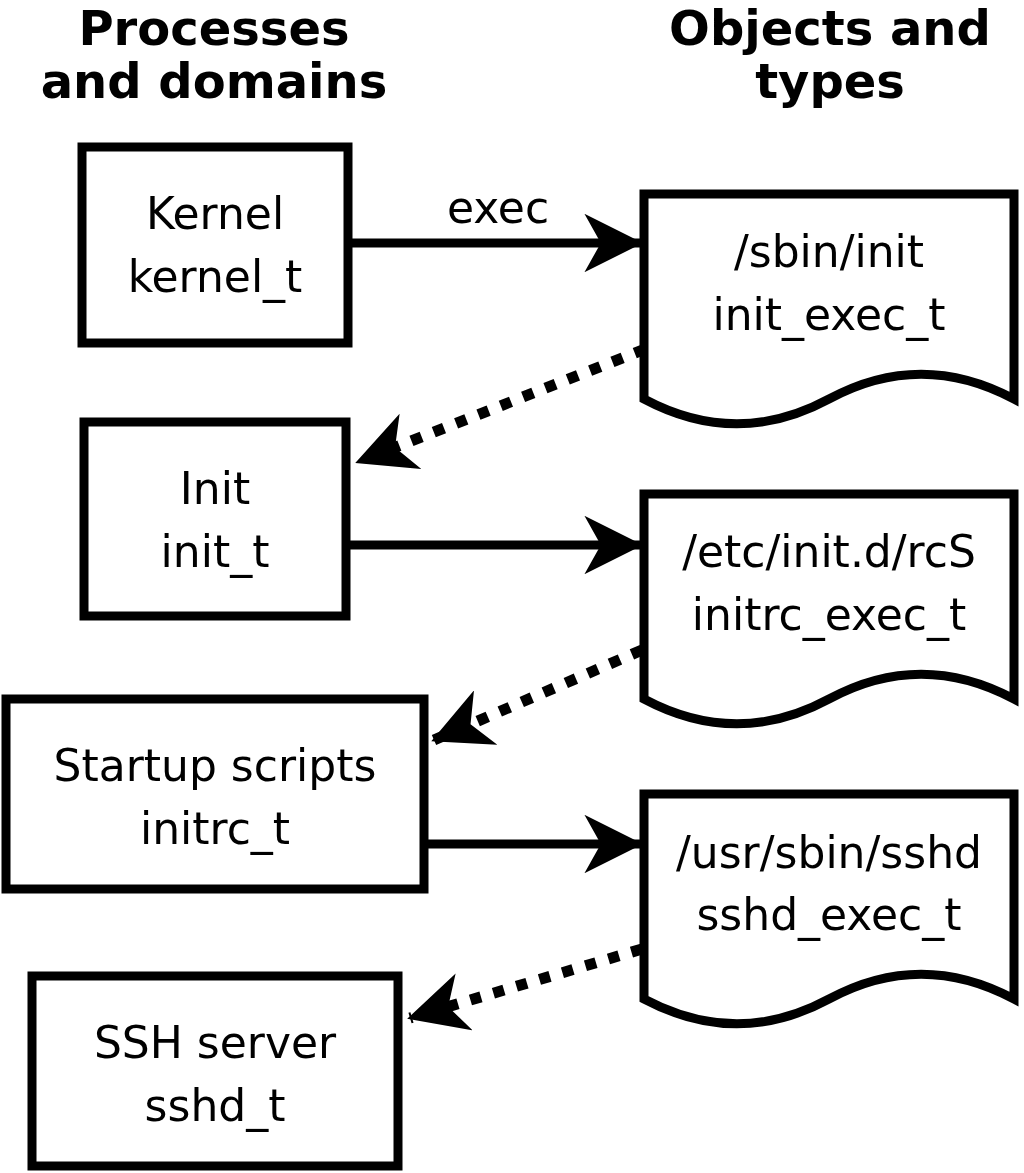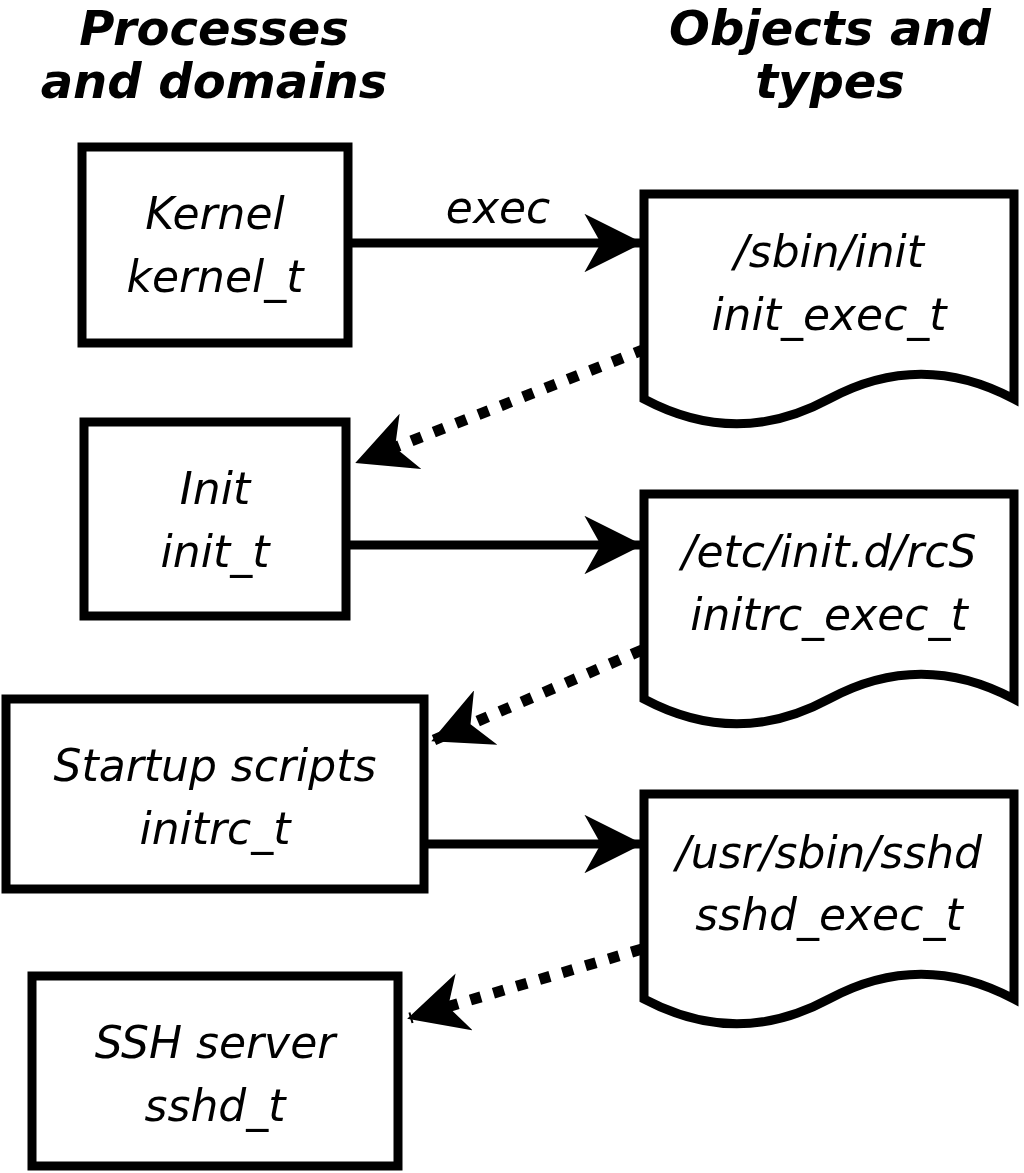--- a/index.html
+++ b/index.html
@@ -6,21 +6,20 @@
     margin: 0;
     padding: 0;
     background: #ffffff;
   }
   .stage {
     position: relative;
     width: 1024px;
     height: 1173px;
     background: #ffffff;
     overflow: hidden;
-    font-style: italic;
   }
   svg {
     display: block;
   }
   .node-box {
     fill: #ffffff;
     stroke: #000000;
     stroke-width: 9;
   }
   .doc-shape {

